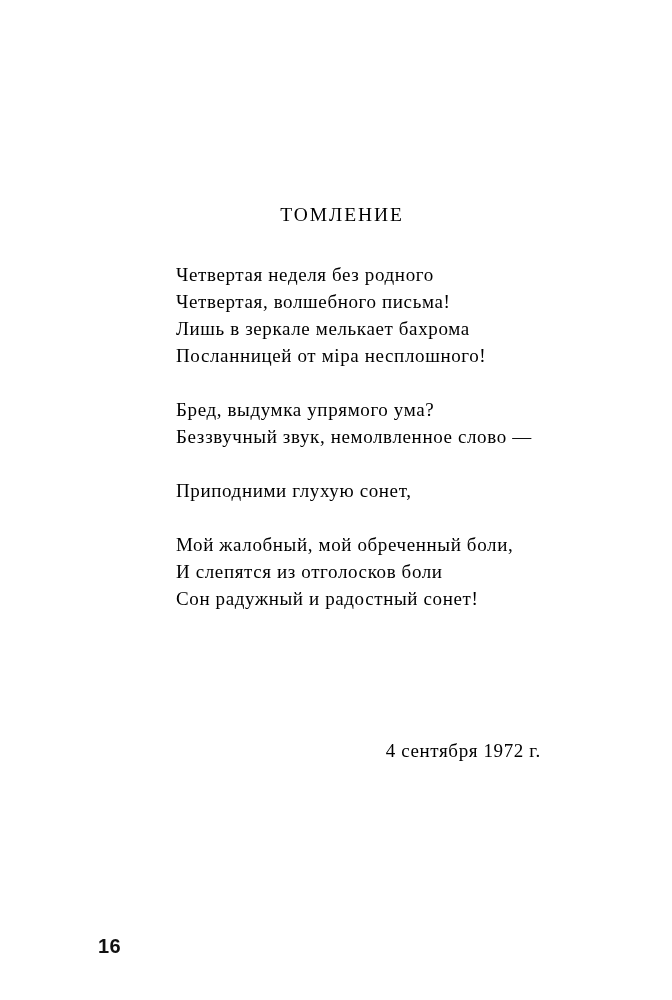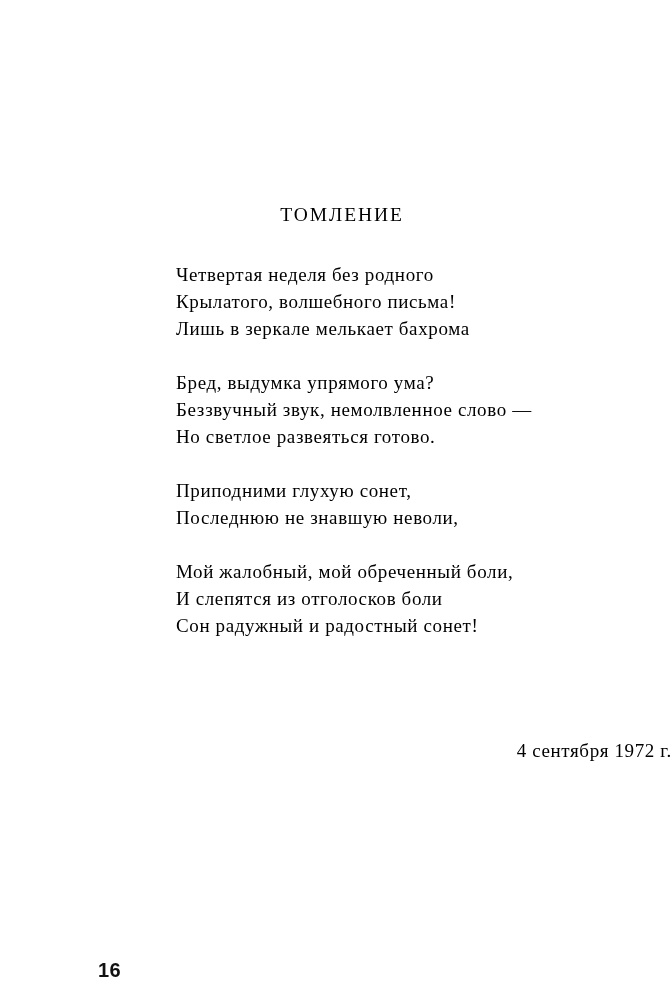--- a/index.html
+++ b/index.html
@@ -63,33 +63,34 @@
     color: #000;
     font-weight: 400;
   }
 
   
   .poem-date {
     position: absolute;
     left: 0;
     top: 737px;
     width: 672px;
+    padding-right: 131px;
     text-align: right;
     box-sizing: border-box;
     font-size: 19px;
     line-height: 27px;
     letter-spacing: 0.62px;
     color: #000;
   }
 
   
   .folio {
     position: absolute;
     left: 98px;
-    top: 960px;
+    top: 936px;
     font-family: "Liberation Sans", "DejaVu Sans", sans-serif;
     font-weight: bold;
     font-size: 20px;
     letter-spacing: 0.5px;
     color: #111111;
     line-height: 1;
   }
 </style>
 </head>
 <body>
@@ -97,33 +98,32 @@
 <div class="page">
 
   <div class="poem-block">
 
     <h1 class="poem-title">ТОМЛЕНИЕ</h1>
 
     <div class="stanzas">
 
       <div class="stanza">
         <div class="poem-line">Четвертая неделя без родного</div>
-        <div class="poem-line">Крылатого, волшебного письма!</div>
+        <div class="poem-line">Четвертая, волшебного письма!</div>
         <div class="poem-line">Лишь в зеркале мелькает бахрома</div>
+        <div class="poem-line">Посланницей от міра несплошного!</div>
       </div>
 
       <div class="stanza">
         <div class="poem-line">Бред, выдумка упрямого ума?</div>
         <div class="poem-line">Беззвучный звук, немолвленное слово —</div>
-        <div class="poem-line">Но светлое развеяться готово.</div>
       </div>
 
       <div class="stanza">
         <div class="poem-line">Приподними глухую сонет,</div>
-        <div class="poem-line">Последнюю не знавшую неволи,</div>
       </div>
 
       <div class="stanza">
         <div class="poem-line">Мой жалобный, мой обреченный боли,</div>
         <div class="poem-line">И слепятся из отголосков боли</div>
         <div class="poem-line">Сон радужный и радостный сонет!</div>
       </div>
 
     </div>
   </div>

